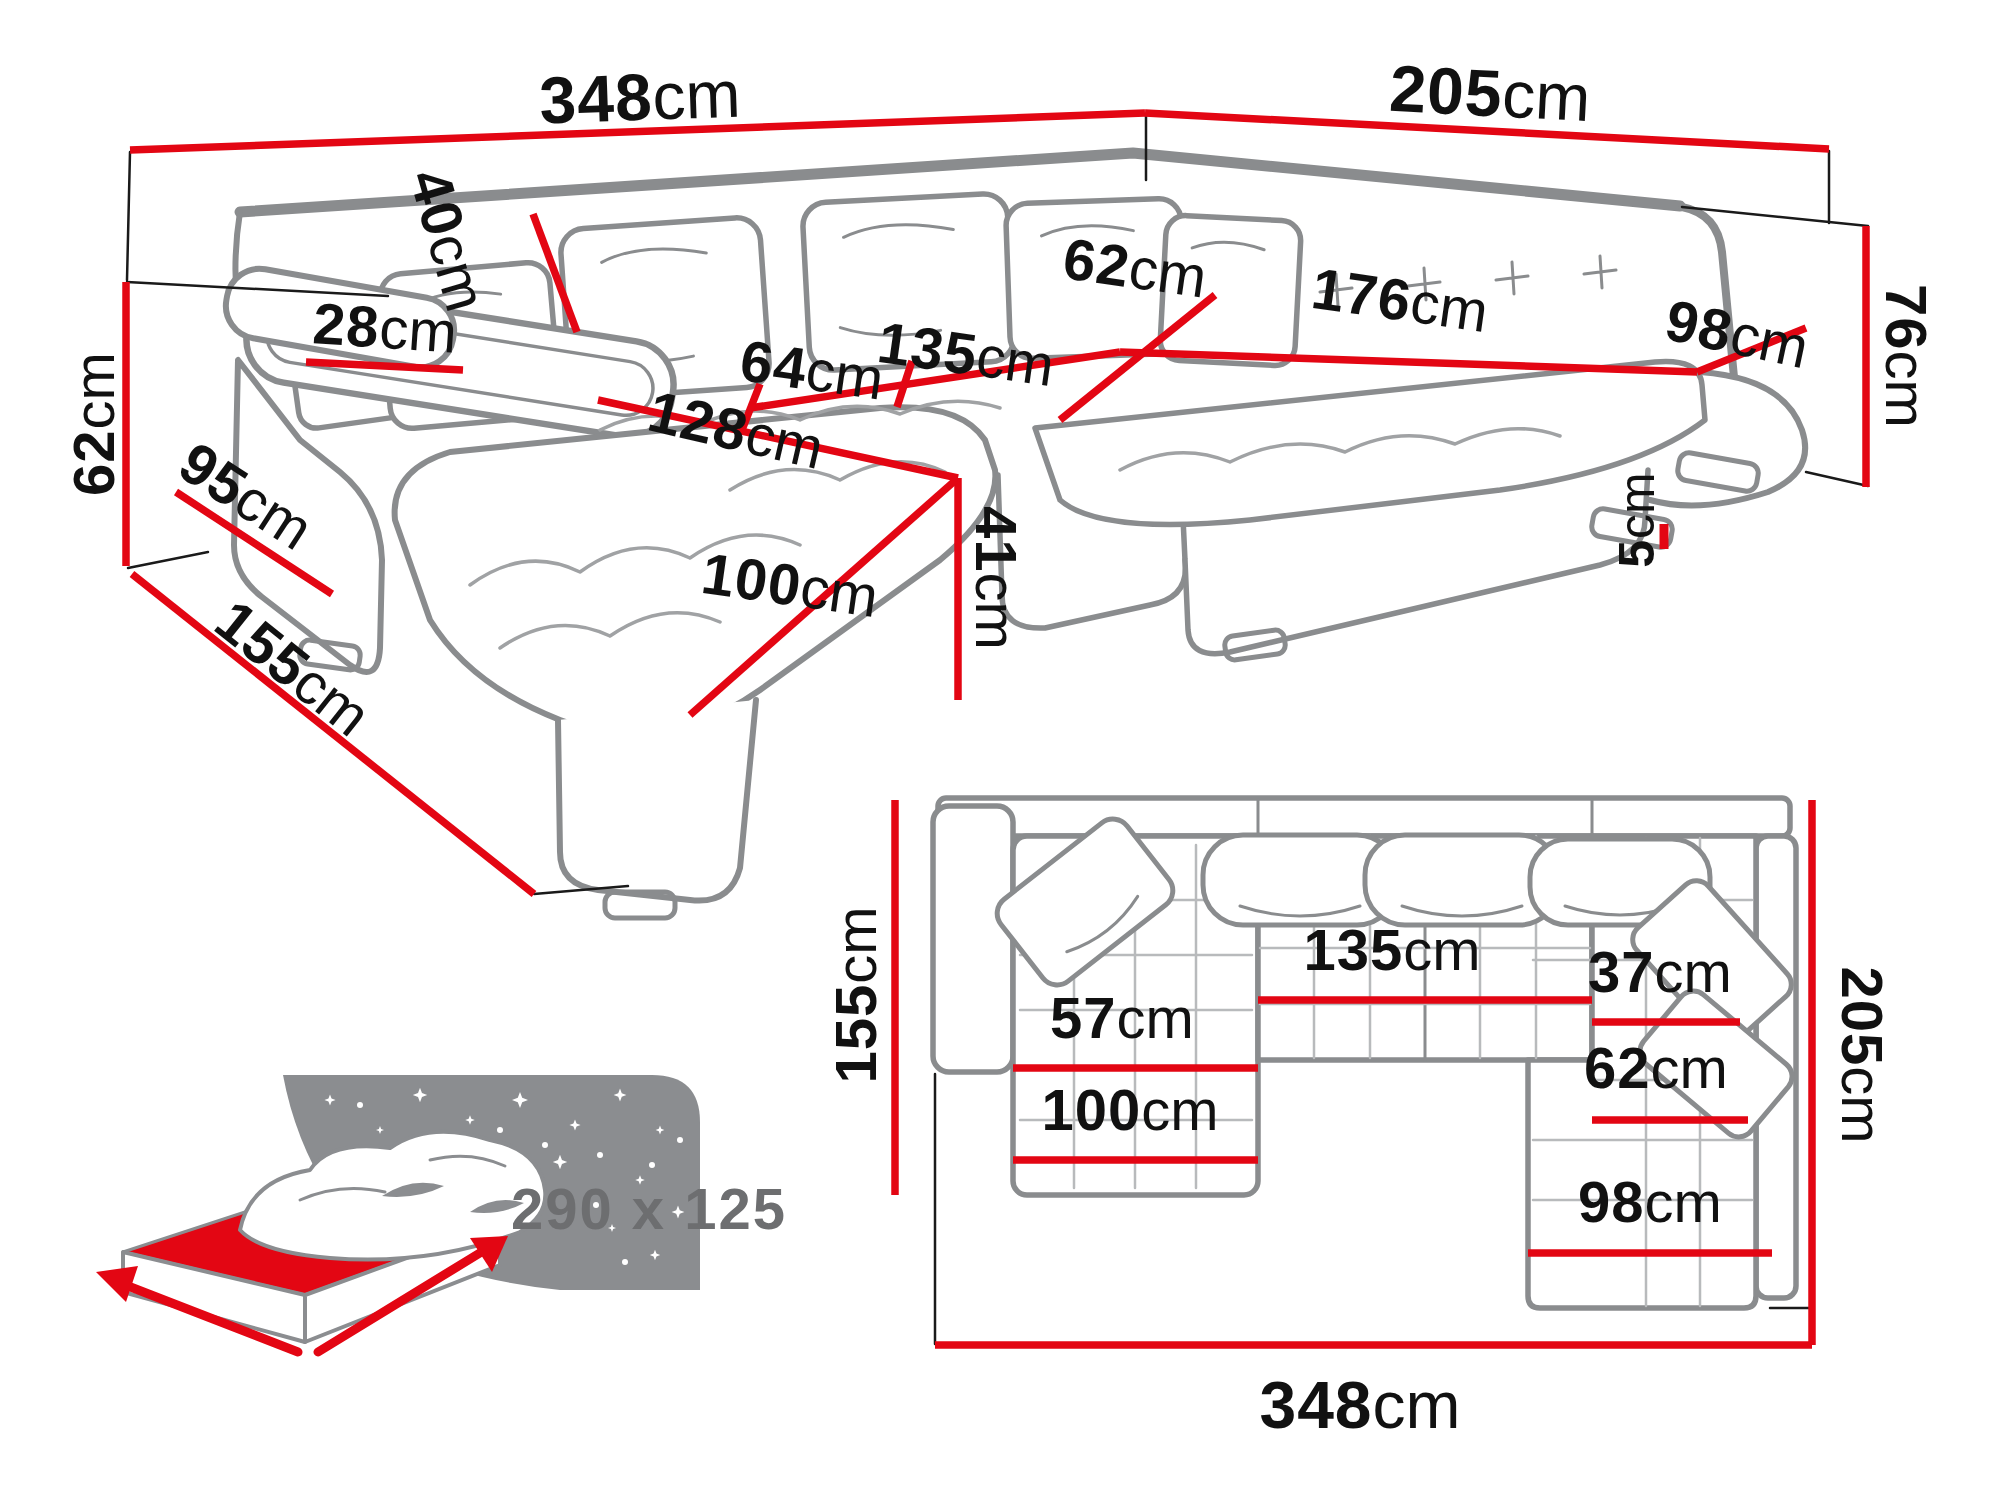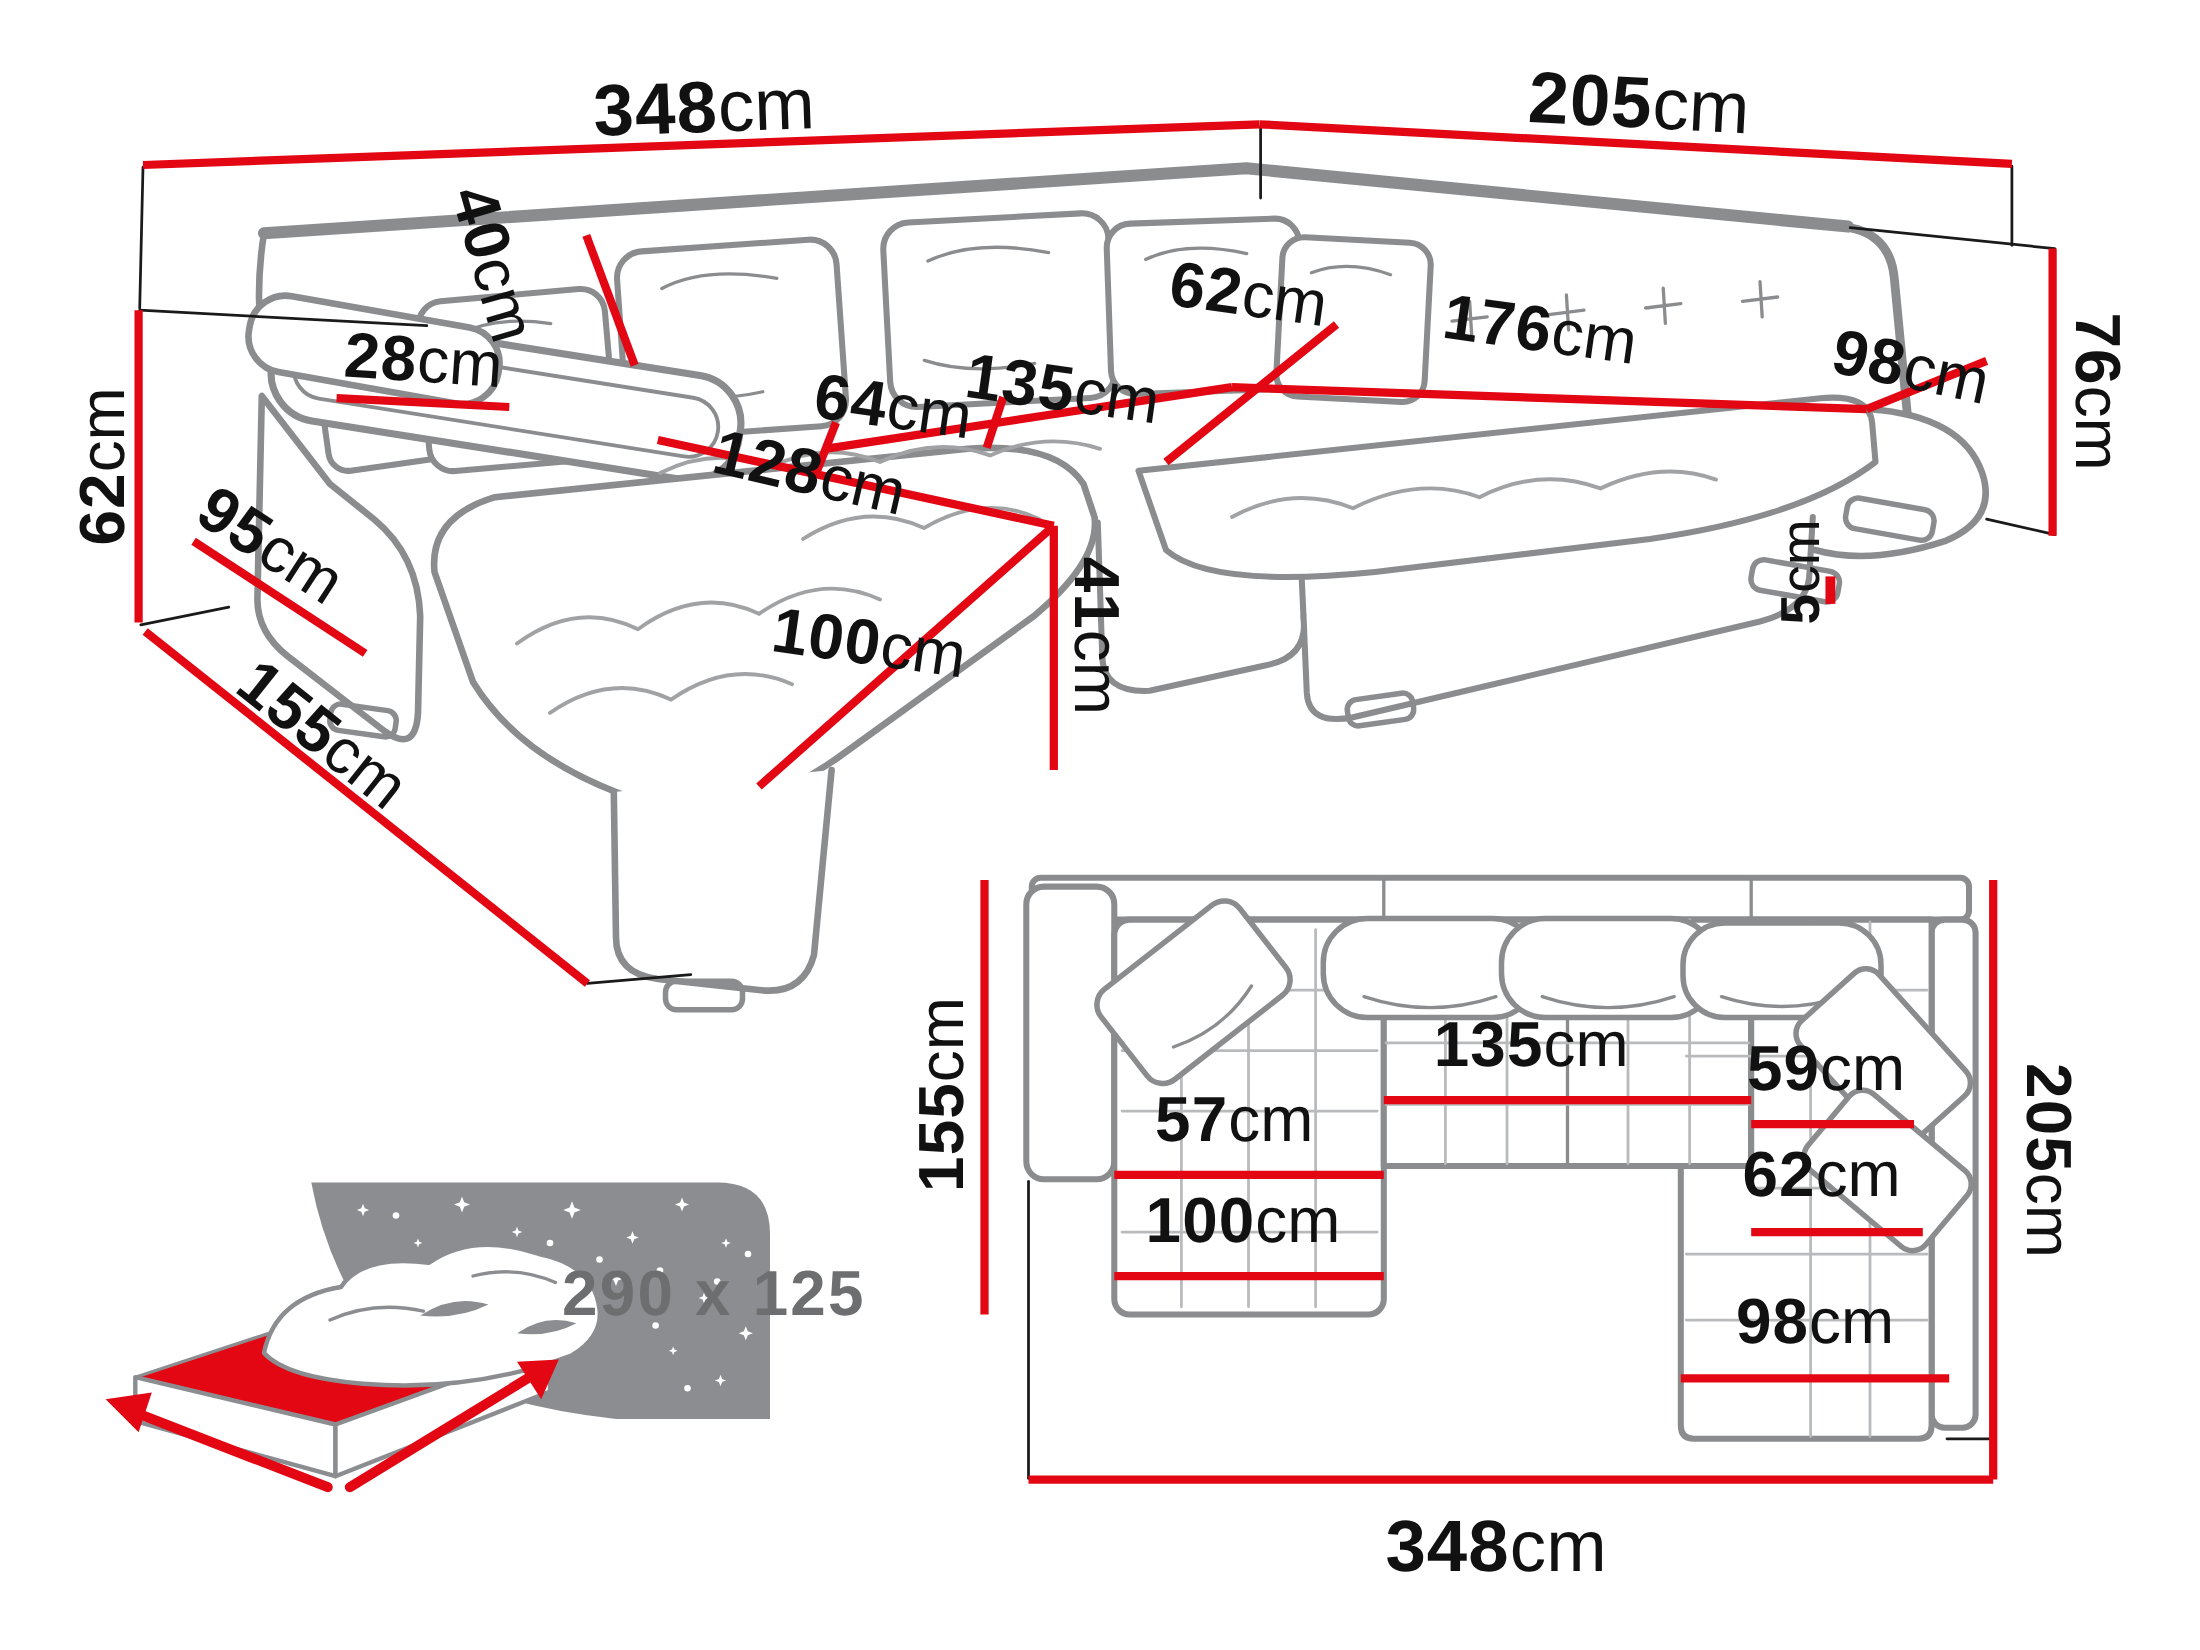--- a/index.html
+++ b/index.html
@@ -13,21 +13,21 @@
     font-size:58px;line-height:1;
     transform:translate(-50%,-50%) rotate(var(--r,0deg));
     transform-origin:center center;
   }
   .dim .num{font-weight:700;letter-spacing:1px;}
   .dim .unit{font-weight:400;letter-spacing:0px;}
   .dim-big{font-size:66px;}
   .dim-small{font-size:50px;}
   .bed-label{
     position:absolute;transform:translate(-50%,-50%);
-    color:#6d6e70;font-size:58px;font-weight:700;letter-spacing:2px;white-space:nowrap;
+    color:#6d6e70;font-size:58px;font-weight:700;letter-spacing:2px;white-space:nowrap;margin-top:32px;
   }
 </style>
 </head>
 <body>
 
 <div id="stage">
 
 <svg id="art" viewBox="0 0 2000 1500" fill="none" stroke-linecap="round" stroke-linejoin="round">
 
   <g stroke="#8a8c8e">
@@ -267,20 +267,20 @@
   <div class="dim" style="left:1135px;top:268px;--r:8deg"><span class="num">62</span><span class="unit">cm</span></div>
   <div class="dim" style="left:1400px;top:300px;--r:8deg"><span class="num">176</span><span class="unit">cm</span></div>
   <div class="dim" style="left:1737px;top:334px;--r:12deg"><span class="num">98</span><span class="unit">cm</span></div>
   <div class="dim dim-small" style="left:1637px;top:520px;--r:-90deg"><span class="num">5</span><span class="unit">cm</span></div>
 
   <div class="dim" style="left:856px;top:995px;--r:-90deg"><span class="num">155</span><span class="unit">cm</span></div>
   <div class="dim" style="left:1862px;top:1055px;--r:90deg"><span class="num">205</span><span class="unit">cm</span></div>
   <div class="dim dim-big" style="left:1360px;top:1405px"><span class="num">348</span><span class="unit">cm</span></div>
   <div class="dim" style="left:1122px;top:1018px"><span class="num">57</span><span class="unit">cm</span></div>
   <div class="dim" style="left:1392px;top:950px"><span class="num">135</span><span class="unit">cm</span></div>
-  <div class="dim" style="left:1660px;top:972px"><span class="num">59</span><span class="unit">cm</span></div>
+  <div class="dim" style="left:1660px;top:972px"><span class="num">37</span><span class="unit">cm</span></div>
   <div class="dim" style="left:1656px;top:1068px"><span class="num">62</span><span class="unit">cm</span></div>
   <div class="dim" style="left:1130px;top:1110px"><span class="num">100</span><span class="unit">cm</span></div>
   <div class="dim" style="left:1650px;top:1202px"><span class="num">98</span><span class="unit">cm</span></div>
 
   <div class="bed-label" style="left:649px;top:1176px">290 x 125</div>
 
 </div>
 
 </body></html>

